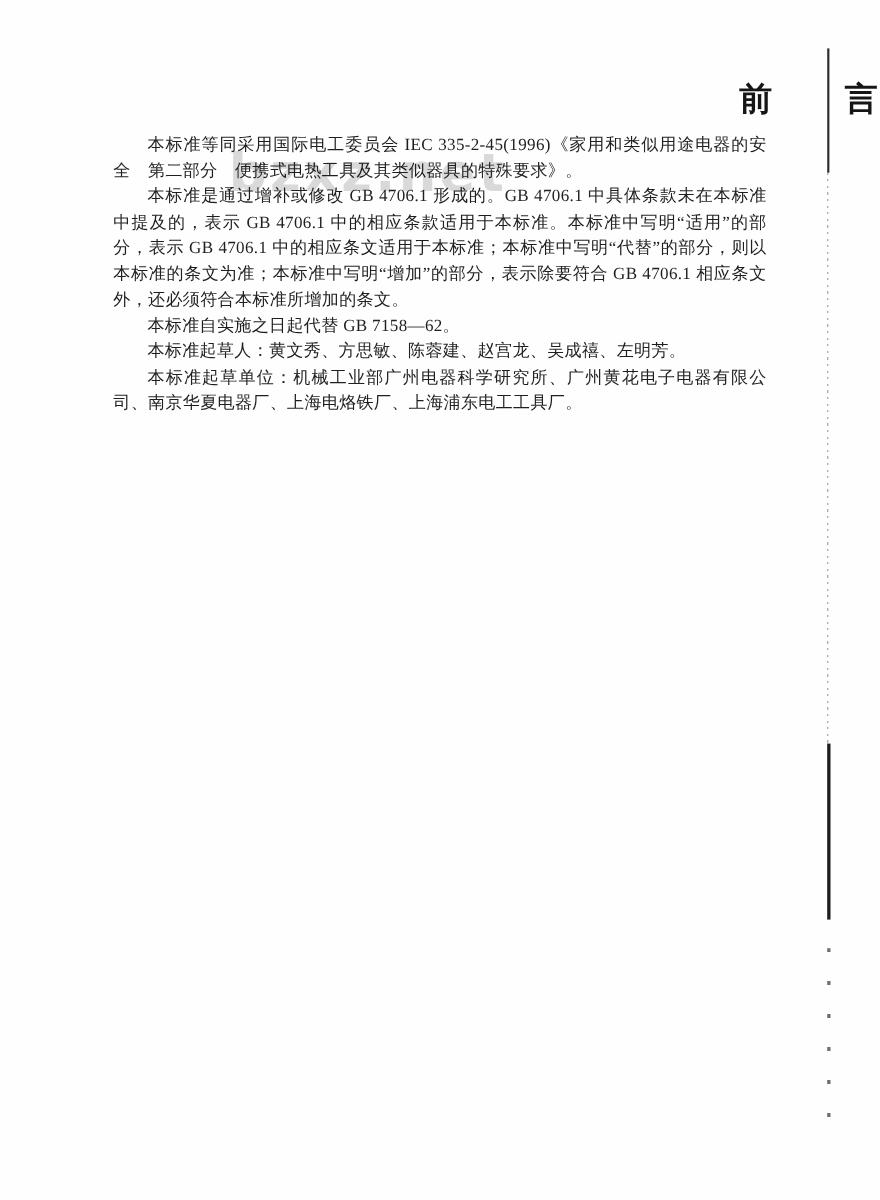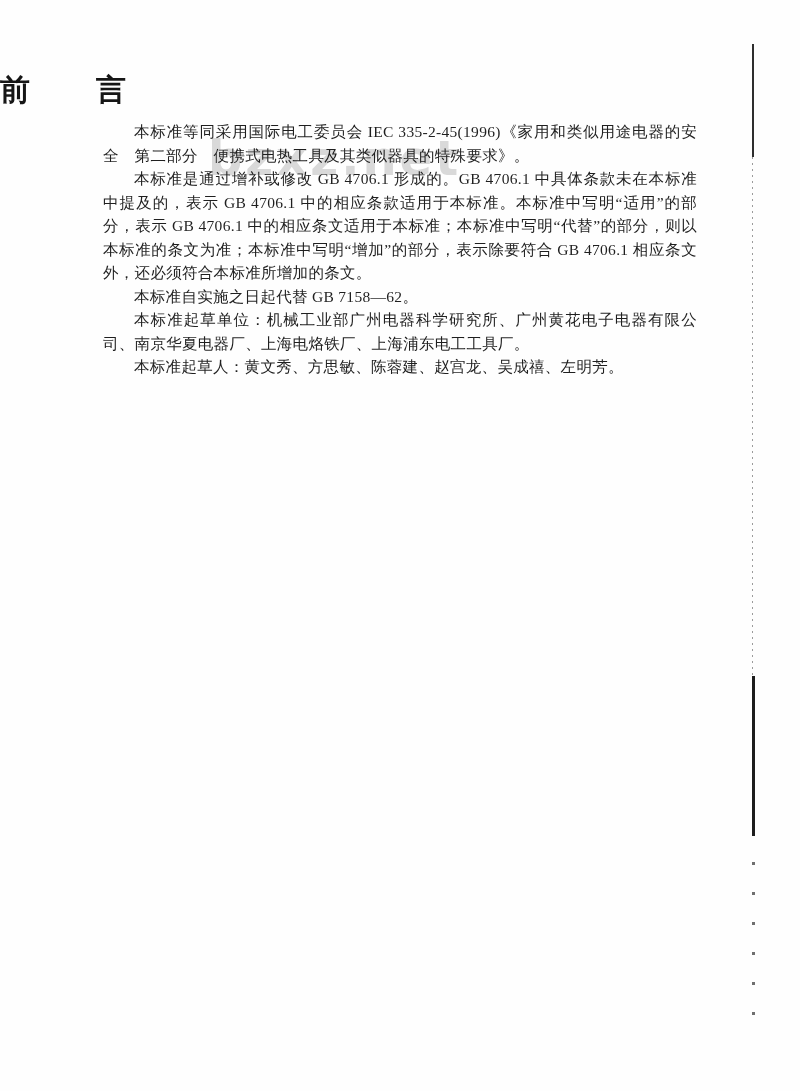--- a/index.html
+++ b/index.html
@@ -29,21 +29,21 @@
     user-select: none;
     white-space: nowrap;
   }
   .doc-title {
     position: absolute;
     top: 70px;
     left: 0;
     right: 0;
     z-index: 1;
     margin: 0;
-    text-align: left;
+    text-align: right;
     font-size: 30px;
     font-weight: 700;
     letter-spacing: 2px;
     color: #161616;
   }
   .doc-body {
     position: absolute;
     left: 103px;
     top: 120px;
     width: 594px;
@@ -76,22 +76,22 @@
 <div class="page">
 
   <div class="watermark">bzxz.net</div>
 
   <h1 class="doc-title">前　　言</h1>
 
   <div class="doc-body">
     <p>本标准等同采用国际电工委员会 IEC 335-2-45(1996)《家用和类似用途电器的安全　第二部分　便携式电热工具及其类似器具的特殊要求》。</p>
     <p>本标准是通过增补或修改 GB 4706.1 形成的。GB 4706.1 中具体条款未在本标准中提及的，表示 GB 4706.1 中的相应条款适用于本标准。本标准中写明“适用”的部分，表示 GB 4706.1 中的相应条文适用于本标准；本标准中写明“代替”的部分，则以本标准的条文为准；本标准中写明“增加”的部分，表示除要符合 GB 4706.1 相应条文外，还必须符合本标准所增加的条文。</p>
     <p>本标准自实施之日起代替 GB 7158—62。</p>
+    <p>本标准起草人：黄文秀、方思敏、陈蓉建、赵宫龙、吴成禧、左明芳。</p>
     <p>本标准起草单位：机械工业部广州电器科学研究所、广州黄花电子电器有限公司、南京华夏电器厂、上海电烙铁厂、上海浦东电工工具厂。</p>
-    <p>本标准起草人：黄文秀、方思敏、陈蓉建、赵宫龙、吴成禧、左明芳。</p>
   </div>
 
   <div class="artifact seg-a"></div>
   <div class="artifact seg-b"></div>
   <div class="artifact seg-c"></div>
   <div class="artifact seg-d"></div>
 
 </div>
 
 </body></html>

